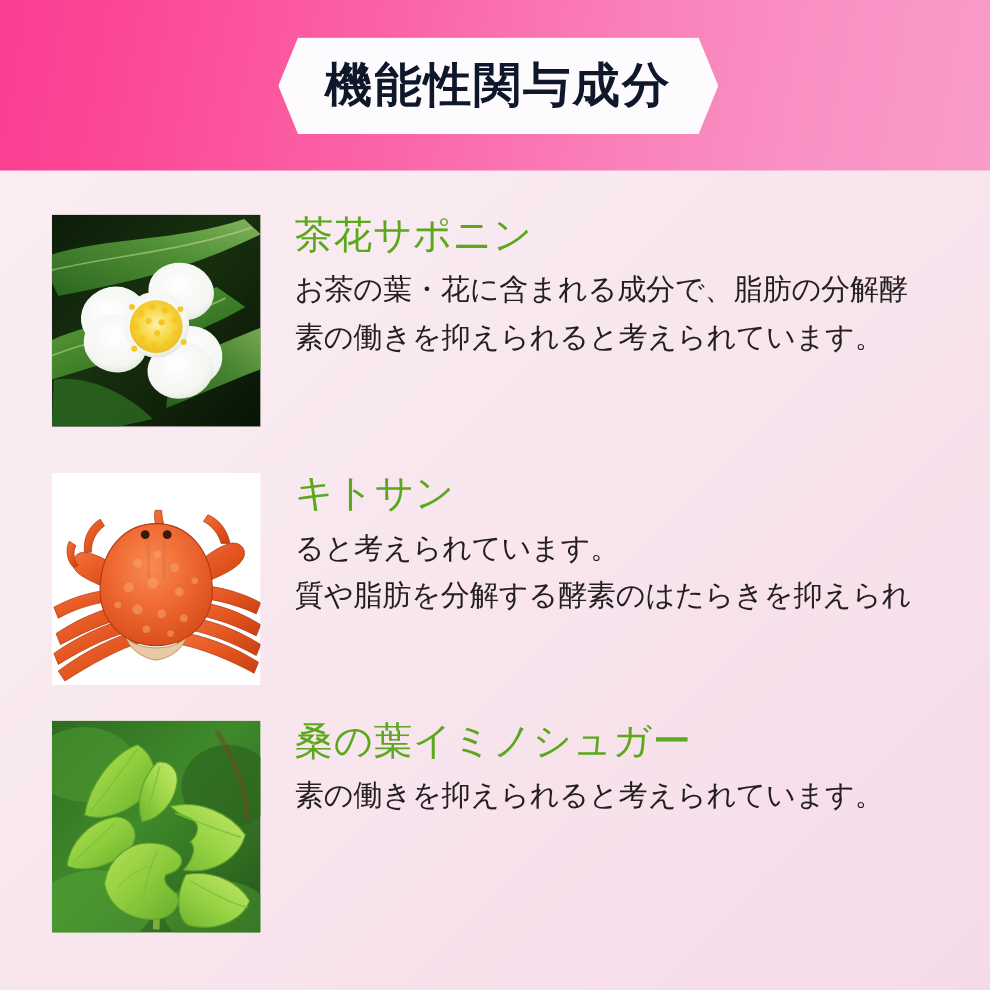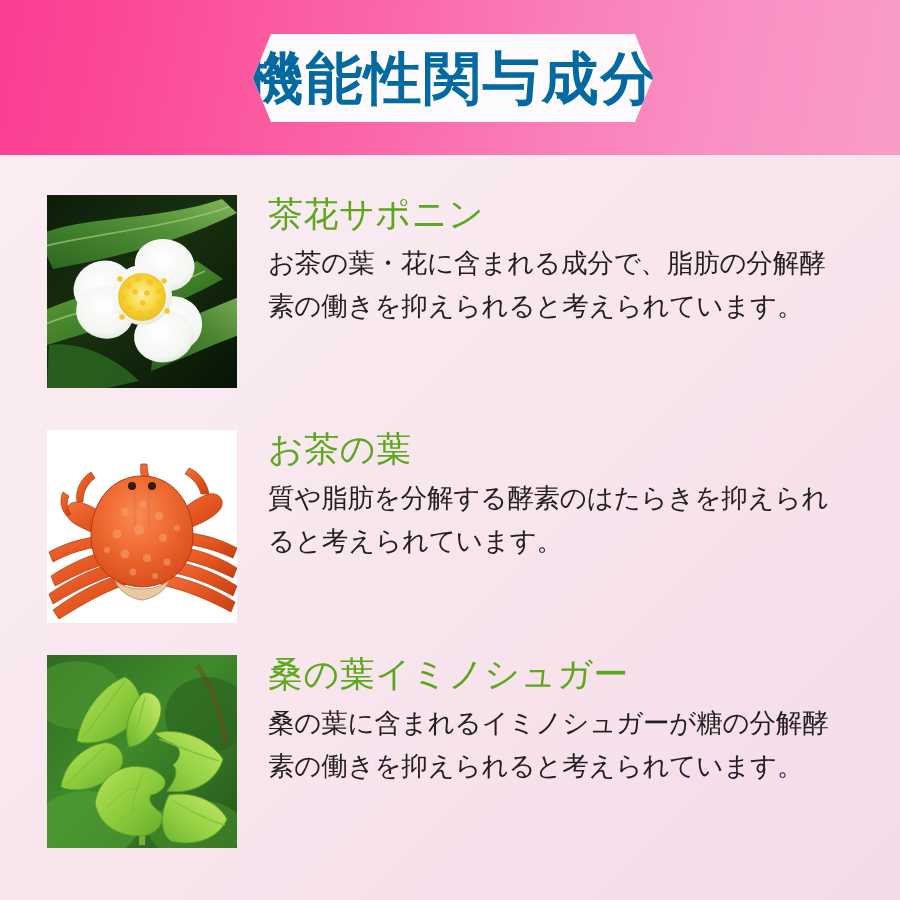--- a/index.html
+++ b/index.html
@@ -38,22 +38,22 @@
     width: 400px;
     height: 88px;
     background: #fdfbfd;
     -webkit-clip-path: polygon(4.5% 0%, 95.5% 0%, 100% 50%, 95.5% 100%, 4.5% 100%, 0% 50%);
     clip-path: polygon(4.5% 0%, 95.5% 0%, 100% 50%, 95.5% 100%, 4.5% 100%, 0% 50%);
     display: flex;
     align-items: center;
     justify-content: center;
   }
   #title-text {
-    color: #0369a1;
-    font-size: 57px;
+    color: #0f172a;
+    font-size: 43px;
     font-weight: bold;
     letter-spacing: 2px;
     line-height: 1;
     white-space: nowrap;
     font-family: "DejaVu Sans", "Liberation Sans", sans-serif;
   }
 
   
   #content {
     position: absolute;
@@ -261,24 +261,24 @@
           </g>
           <path d="M88,60 L88,96 M102,60 L102,96" stroke="#d9743f" stroke-width="3" opacity="0.5" fill="none"></path>
 
           <path d="M68,150 C80,162 110,162 122,150 C118,164 100,170 95,170 C90,170 72,164 68,150 Z" fill="#e8c9a4" stroke="#b08a5e" stroke-width="0.8"></path>
 
           <circle cx="85" cy="56" r="4" fill="#3a1a08"></circle>
           <circle cx="105" cy="56" r="4" fill="#3a1a08"></circle>
         </svg>
       </div>
       <div class="text-col">
-        <h2 class="ingredient-name">お茶の葉</h2>
+        <h2 class="ingredient-name">キトサン</h2>
         <p class="ingredient-desc">
+          <span class="ln">ると考えられています。</span>
           <span class="ln">質や脂肪を分解する酵素のはたらきを抑えられ</span>
-          <span class="ln">ると考えられています。</span>
         </p>
       </div>
     </div>
 
     <div class="row row-3">
       <div class="thumb">
         <svg viewBox="0 0 190 193" preserveAspectRatio="none">
           <defs>
             <linearGradient id="mbg" x1="0" y1="0" x2="1" y2="1">
               <stop offset="0%" stop-color="#2f6b22"></stop>
@@ -322,20 +322,19 @@
           <path d="M96,118 C88,136 82,158 84,178" stroke="#7cc23c" stroke-width="1.6" fill="none" opacity="0.85"></path>
           <path d="M92,132 C80,134 68,142 60,152 M90,152 C80,158 72,166 66,174" stroke="#7cc23c" stroke-width="1.1" fill="none" opacity="0.7"></path>
 
           <path d="M122,140 C146,136 170,146 180,164 C172,184 146,192 124,186 C114,180 112,160 122,140 Z" fill="url(#ml2)" stroke="#5ea02a" stroke-width="1"></path>
           <path d="M126,146 C144,156 162,166 178,170" stroke="#7cc23c" stroke-width="1.4" fill="none" opacity="0.8"></path>
         </svg>
       </div>
       <div class="text-col">
         <h2 class="ingredient-name">桑の葉イミノシュガー</h2>
         <p class="ingredient-desc">
-          <span class="ln">桑の葉に含まれるイミノシュガーが糖の分解酵</span>
           <span class="ln">素の働きを抑えられると考えられています。</span>
         </p>
       </div>
     </div>
 
   </div>
 </div>
 
 </body></html>

